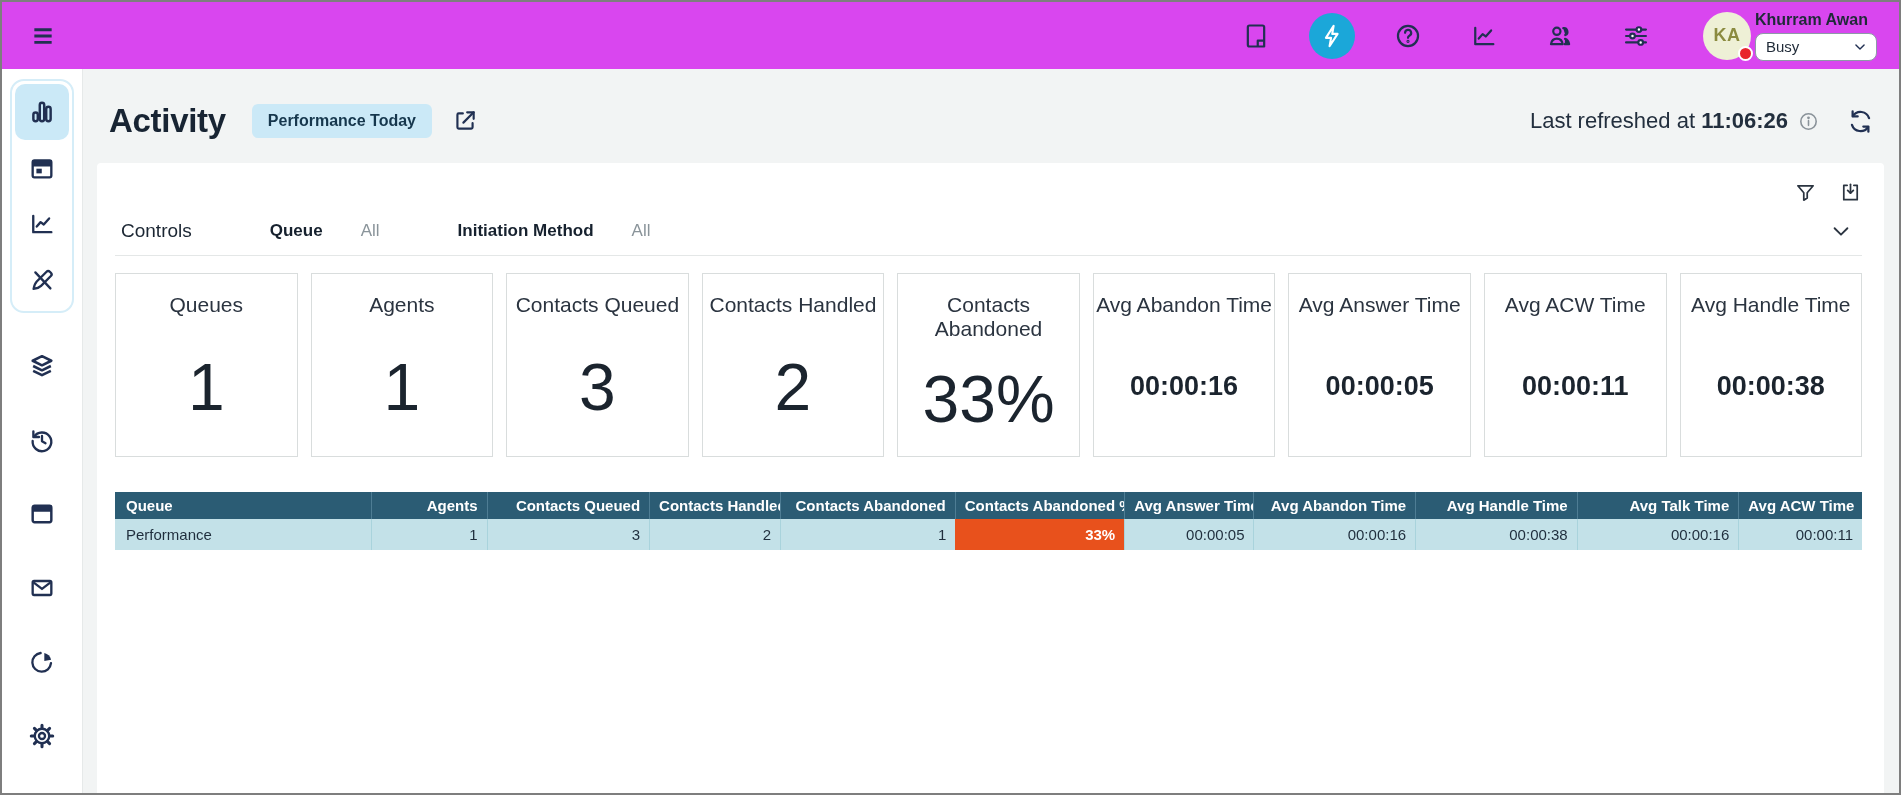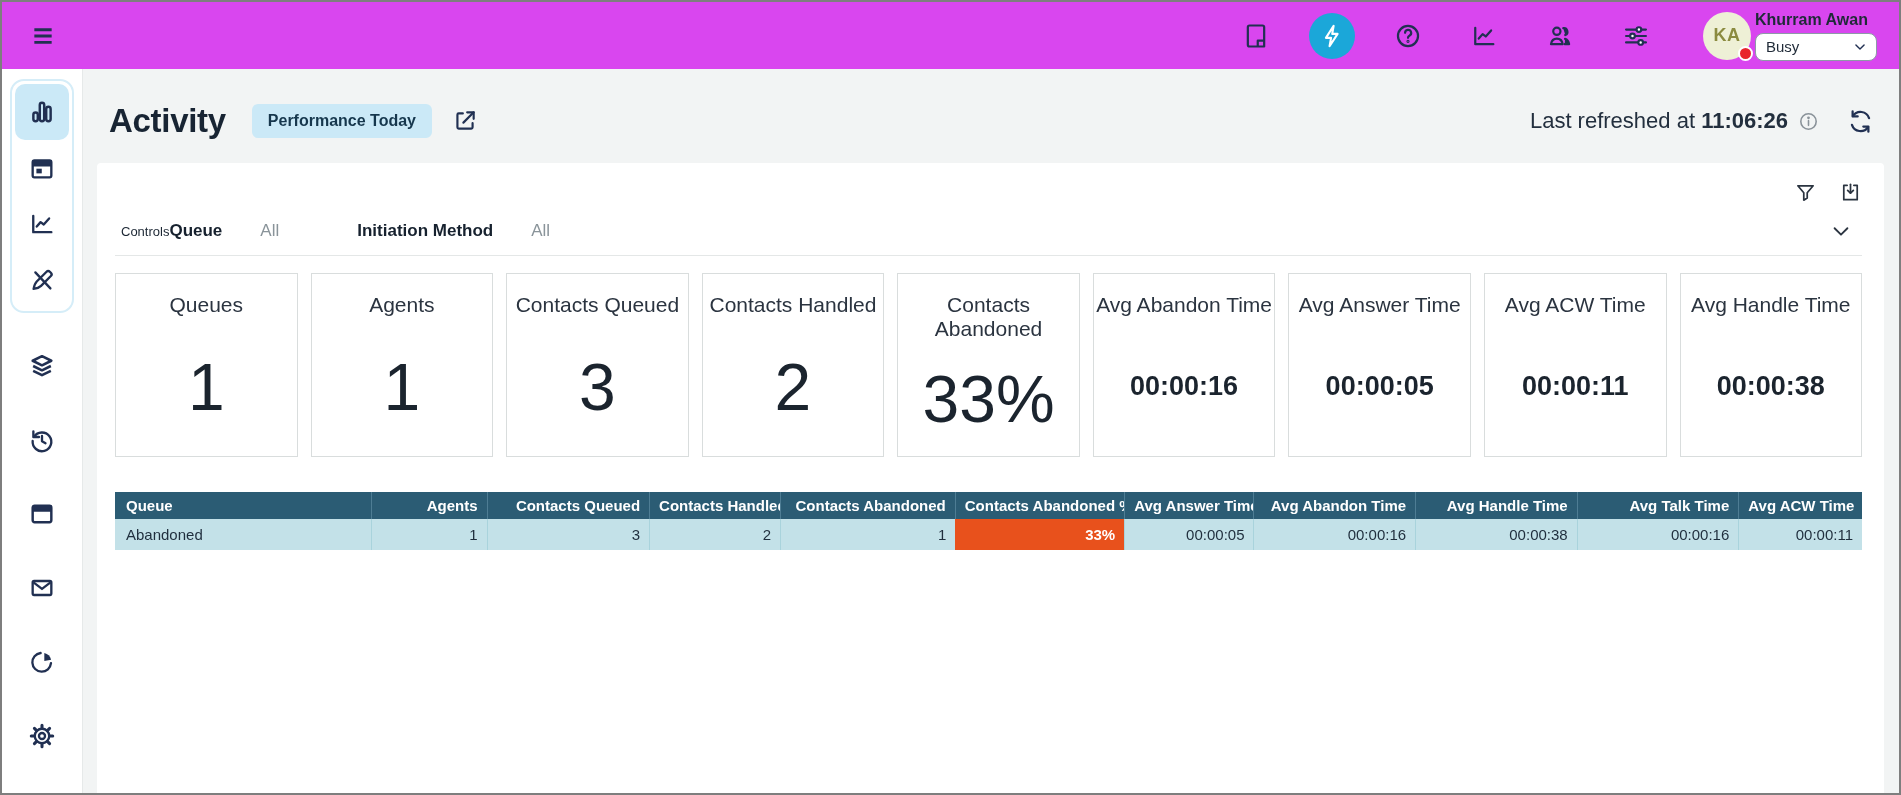--- a/index.html
+++ b/index.html
@@ -45,21 +45,21 @@
   
   .card{ background:#fff; border-radius:4px; margin-top:14px; flex:1; padding:14px 22px 0 18px; display:flex; flex-direction:column; overflow:hidden; }
   .card-tools{ display:flex; justify-content:flex-end; gap:22px; height:30px; align-items:center; flex:none; }
   .tool-btn{ display:flex; cursor:pointer; }
   .tabs{ display:flex; align-items:flex-end; border-bottom:1px solid #d5d9d9; margin-top:2px; flex:none; }
   .tab{ font-size:17px; color:#68727a; padding:9px 20px 10px 20px; cursor:pointer; position:relative; }
   .tab + .tab::before{ content:""; position:absolute; left:0; top:9px; bottom:10px; width:1px; background:#c9cdd1; }
   .tab.active{ background:#fff; border:1px solid #d5d9d9; border-bottom:none; margin-bottom:-1px; padding-bottom:12px; font-weight:bold; color:#141f2b; }
   .tab.active + .tab::before{ display:none; }
   .controls-row{ display:flex; align-items:center; padding:13px 10px 13px 6px; border-bottom:1px solid #e4e7e7; flex:none; }
-  .controls-title{ font-size:13px; color:#1b2633; }
+  .controls-title{ font-size:19px; color:#1b2633; margin-right:78px; }
   .ctl-filter{ display:flex; align-items:baseline; gap:9px; margin-right:78px; cursor:pointer; }
   .ctl-label{ font-size:17px; font-weight:bold; color:#16212e; }
   .ctl-value{ font-size:17px; color:#8a949a;margin-left:29px; }
   .controls-spacer{ flex:1; }
   .controls-chevron{ display:flex; cursor:pointer; }
   
   .cards-row{ display:flex; gap:13px; margin-top:17px; flex:none; }
   .metric-card{ flex:1; border:1px solid #d9dddd; background:#fff; height:184px; display:flex; flex-direction:column; align-items:center; padding-top:19px; }
   .metric-label{ font-size:21px; color:#2b3440; text-align:center; }
   .metric-value-wrap{ flex:1; display:flex; align-items:center; justify-content:center; width:100%; }
@@ -367,21 +367,21 @@
                 <th>Contacts Abandoned %</th>
                 <th>Avg Answer Time</th>
                 <th>Avg Abandon Time</th>
                 <th>Avg Handle Time</th>
                 <th>Avg Talk Time</th>
                 <th>Avg ACW Time</th>
               </tr>
             </thead>
             <tbody>
               <tr>
-                <td class="left">Abandoned</td>
+                <td class="left">Performance</td>
                 <td>1</td>
                 <td>3</td>
                 <td>2</td>
                 <td>1</td>
                 <td class="alert">33%</td>
                 <td>00:00:05</td>
                 <td>00:00:16</td>
                 <td>00:00:38</td>
                 <td>00:00:16</td>
                 <td>00:00:11</td>

